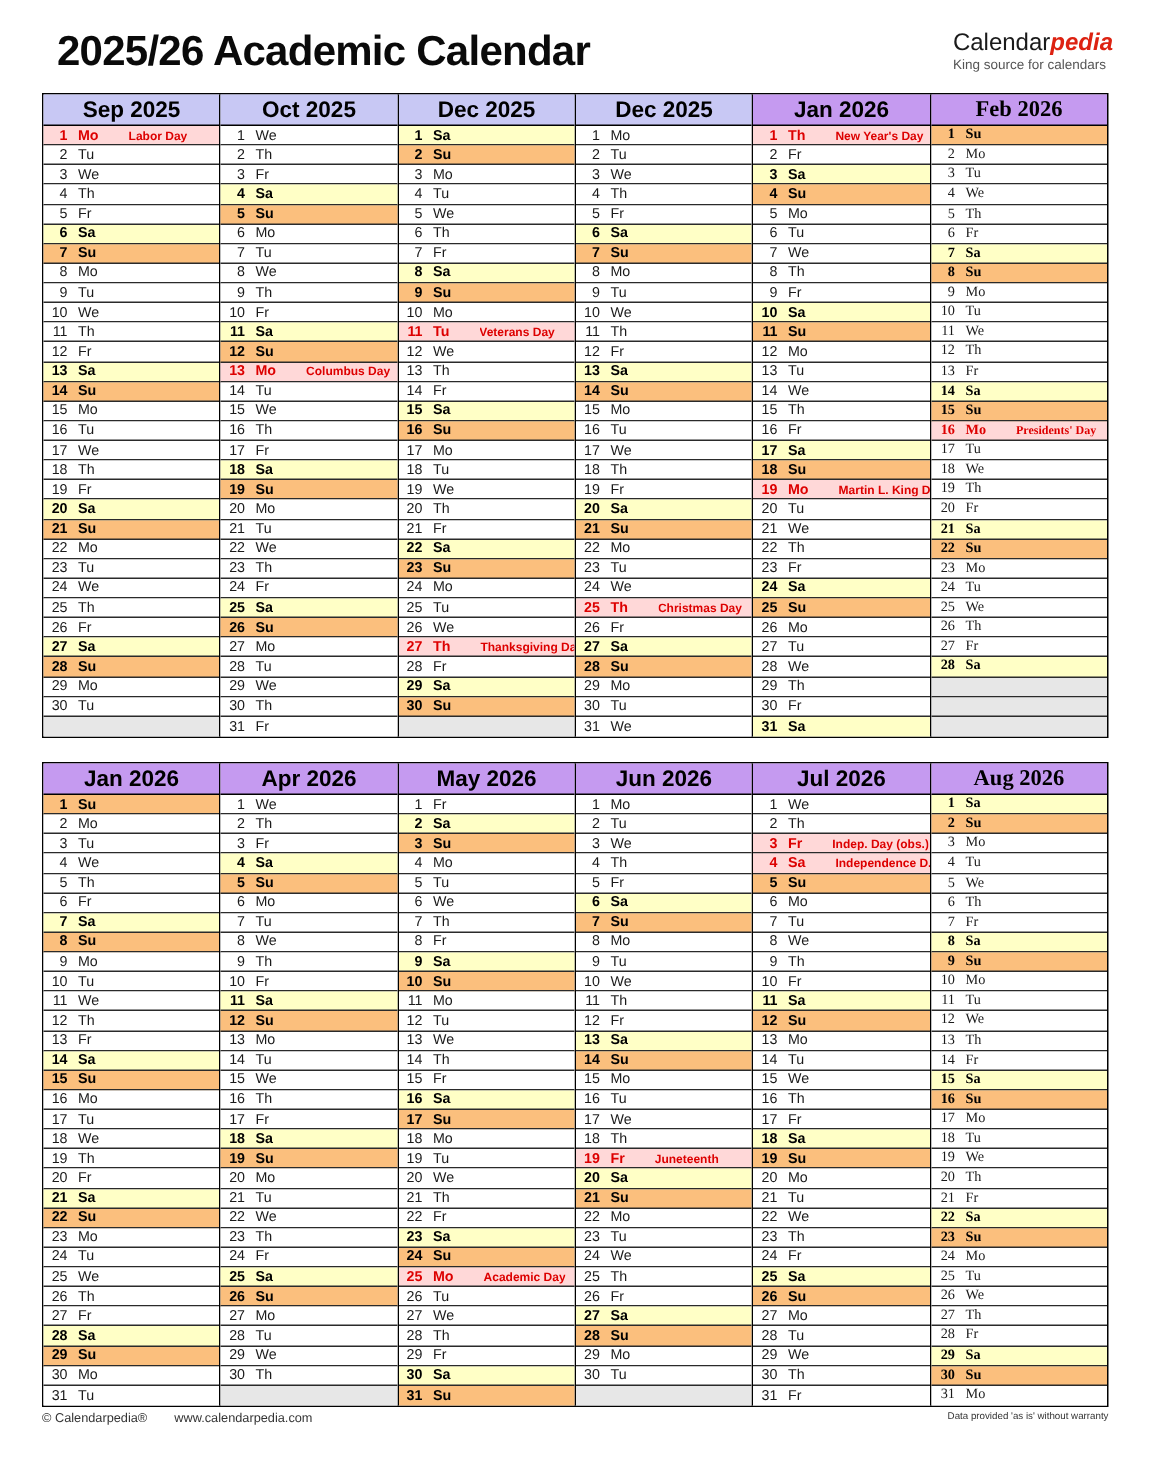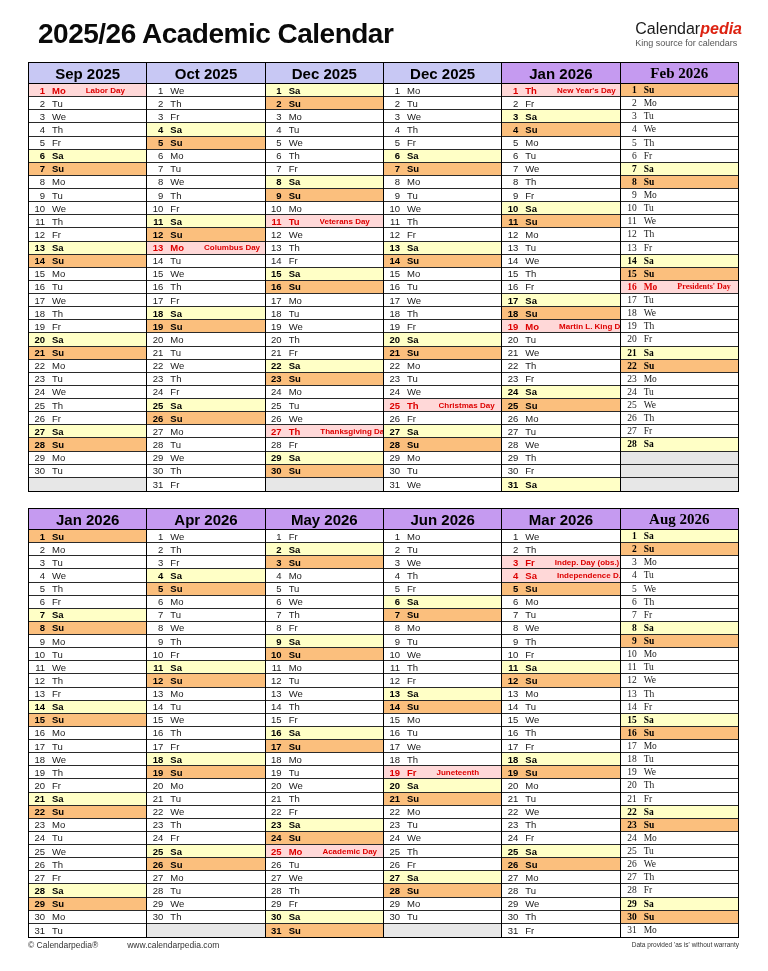--- a/index.html
+++ b/index.html
@@ -28,21 +28,21 @@
   .day-row.sun { background:var(--sunday); font-weight:bold; color:#000; }
   .day-row.hol { background:var(--holiday); font-weight:bold; color:var(--holiday-text); }
   .day-row.empty { background:var(--empty); }
   .num { display:inline-block; width:14px; text-align:right; flex:0 0 auto; }
   .wd { margin-left:7px; flex:0 0 auto; }
   .hol-label { margin-left:20px; font-size:8px; font-weight:bold; color:var(--holiday-text); flex:0 1 auto; overflow:hidden; }
 
   
   .footer { position:absolute; left:28px; top:940px; width:711px; display:flex; justify-content:space-between; align-items:flex-start; }
   .footer-left { font-size:8.5px; color:#333; }
-  .footer-left .url { margin-left:29px; }
+  .footer-left .url { margin-left:18px; }
   .footer-right { font-size:6.5px; color:#333; padding-top:1px; }
 </style>
 </head>
 <body>
 
 <div class="page">
 
   <div class="page-title">2025/26 Academic Calendar</div>
 
   <div class="logo">
@@ -1306,21 +1306,21 @@
           <span class="num">29</span>
           <span class="wd">Mo</span>
         </div>
         <div class="day-row">
           <span class="num">30</span>
           <span class="wd">Tu</span>
         </div>
         <div class="day-row empty"></div>
       </div>
       <div class="month-col">
-        <div class="month-header y2026">Mar 2026</div>
+        <div class="month-header y2026">Jul 2026</div>
         <div class="day-row">
           <span class="num">1</span>
           <span class="wd">We</span>
         </div>
         <div class="day-row">
           <span class="num">2</span>
           <span class="wd">Th</span>
         </div>
         <div class="day-row hol">
           <span class="num">3</span>

